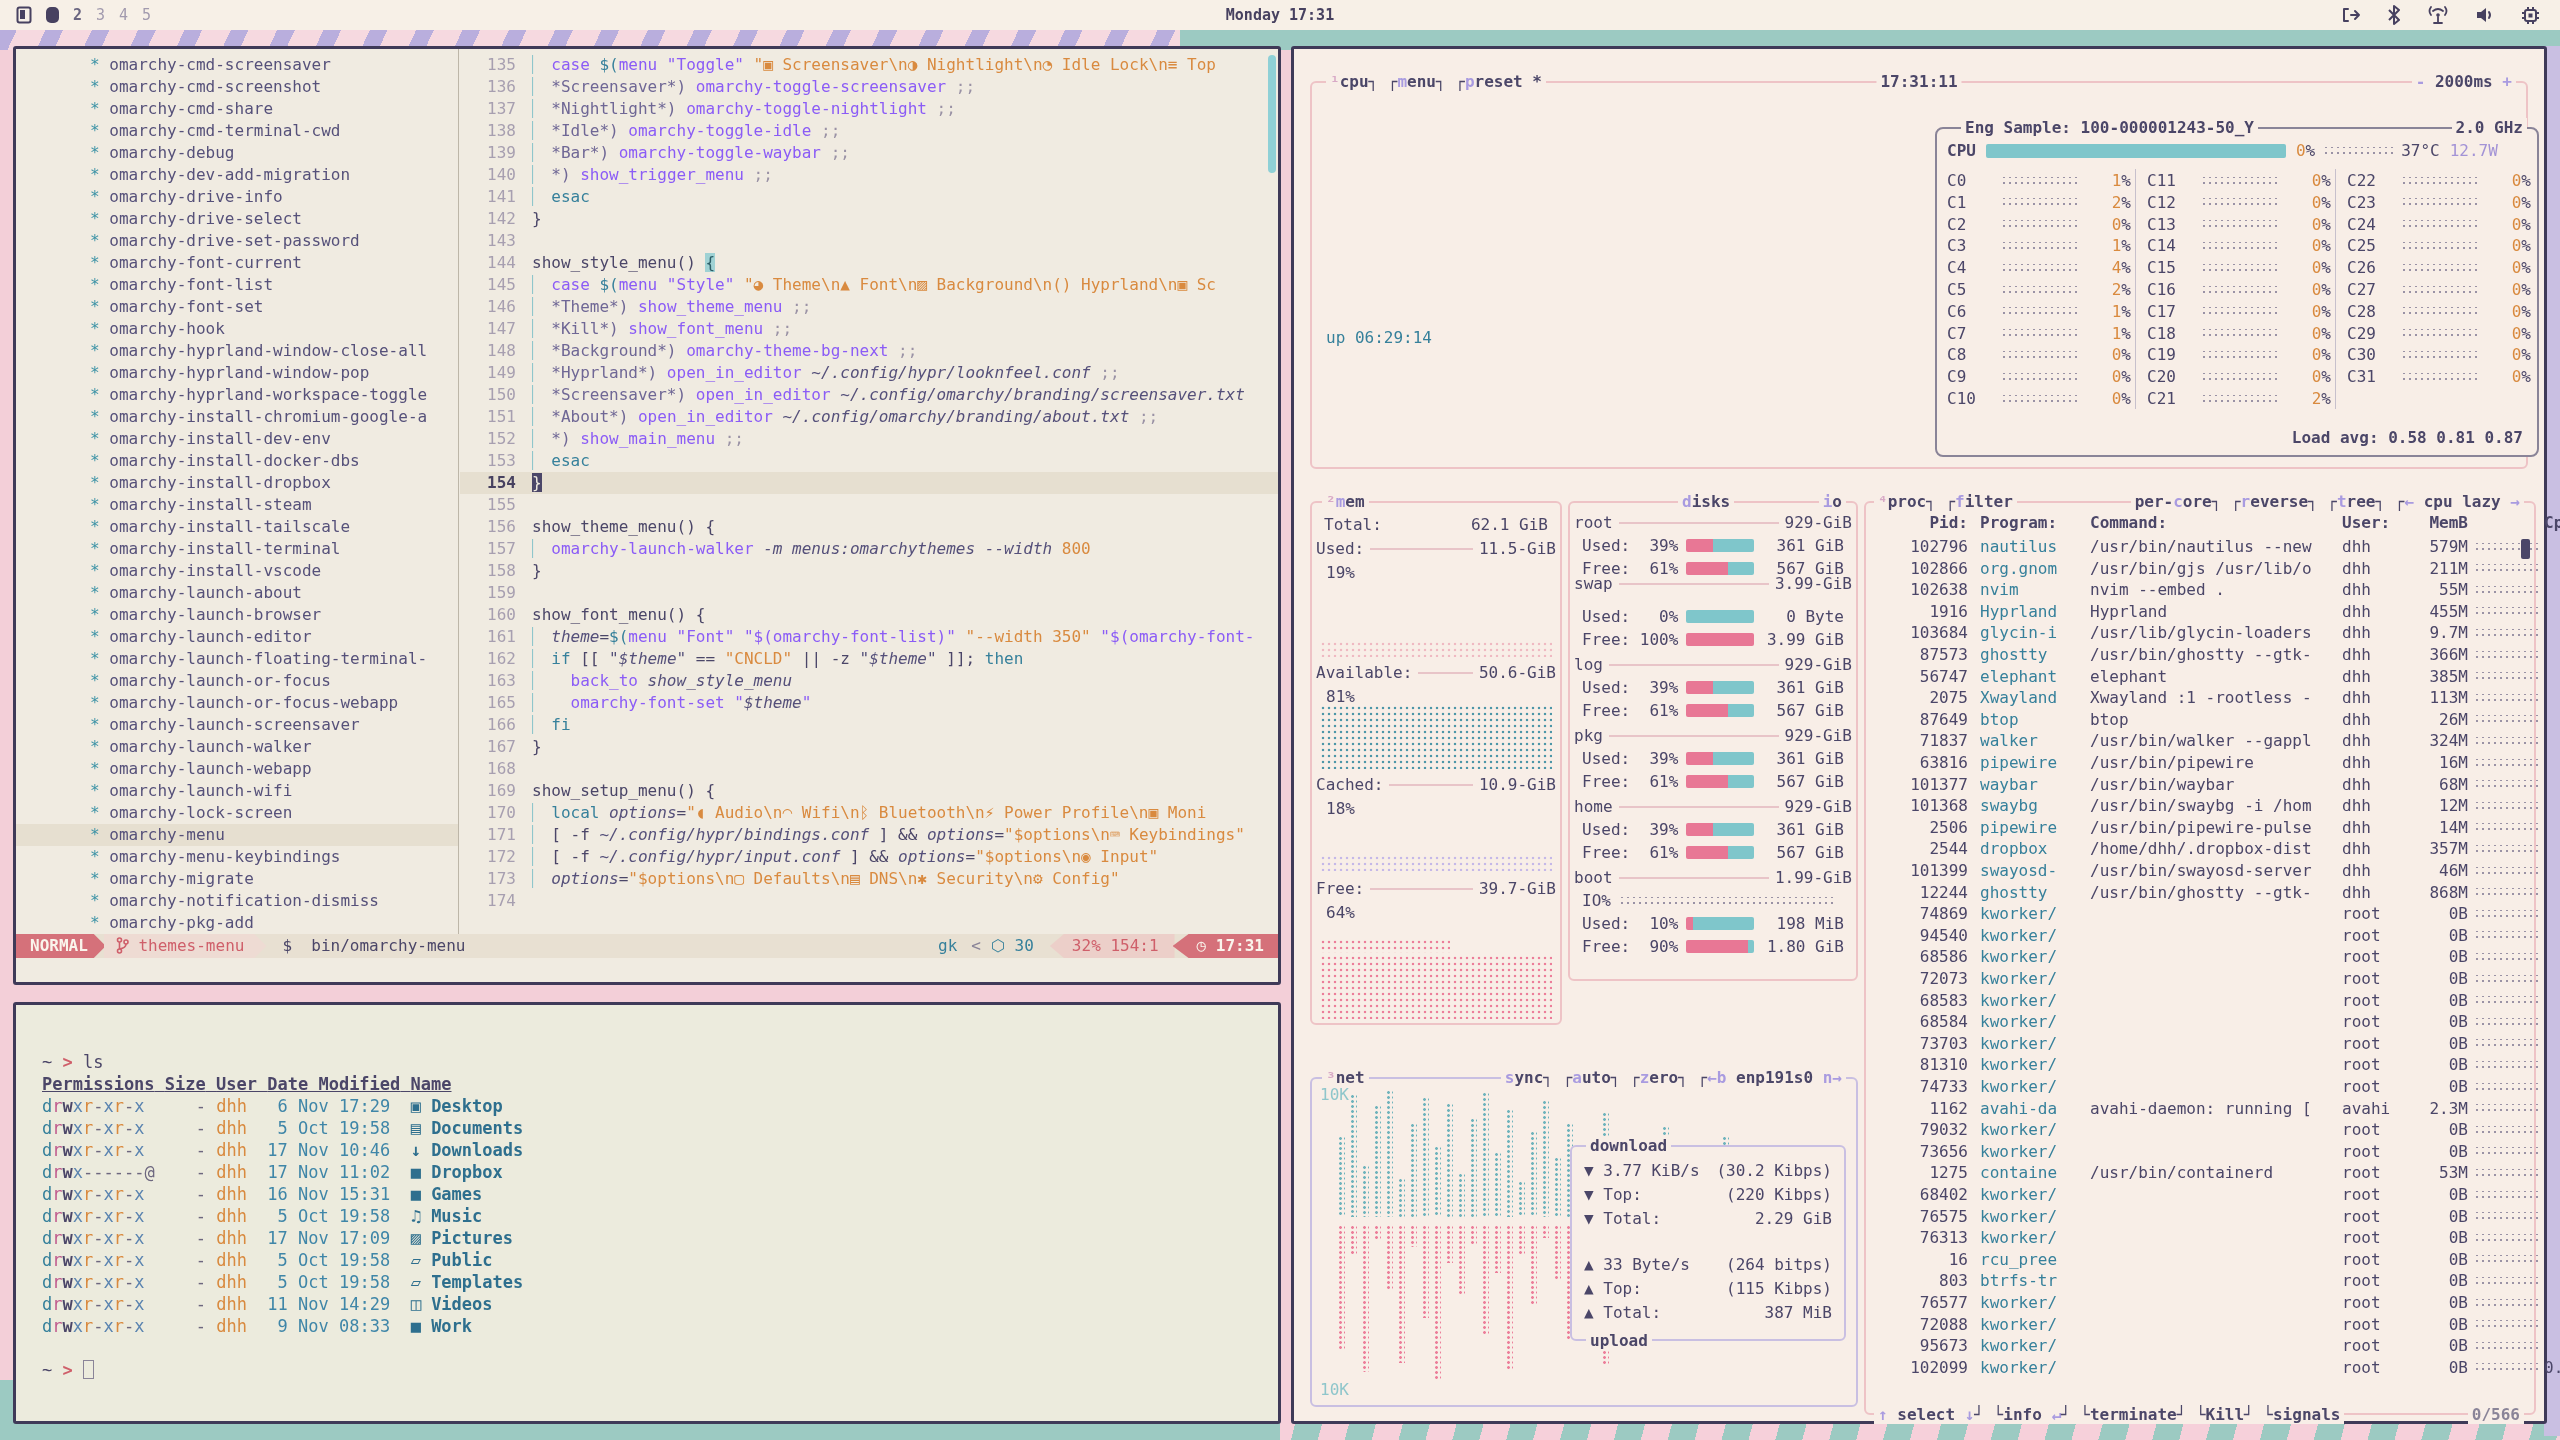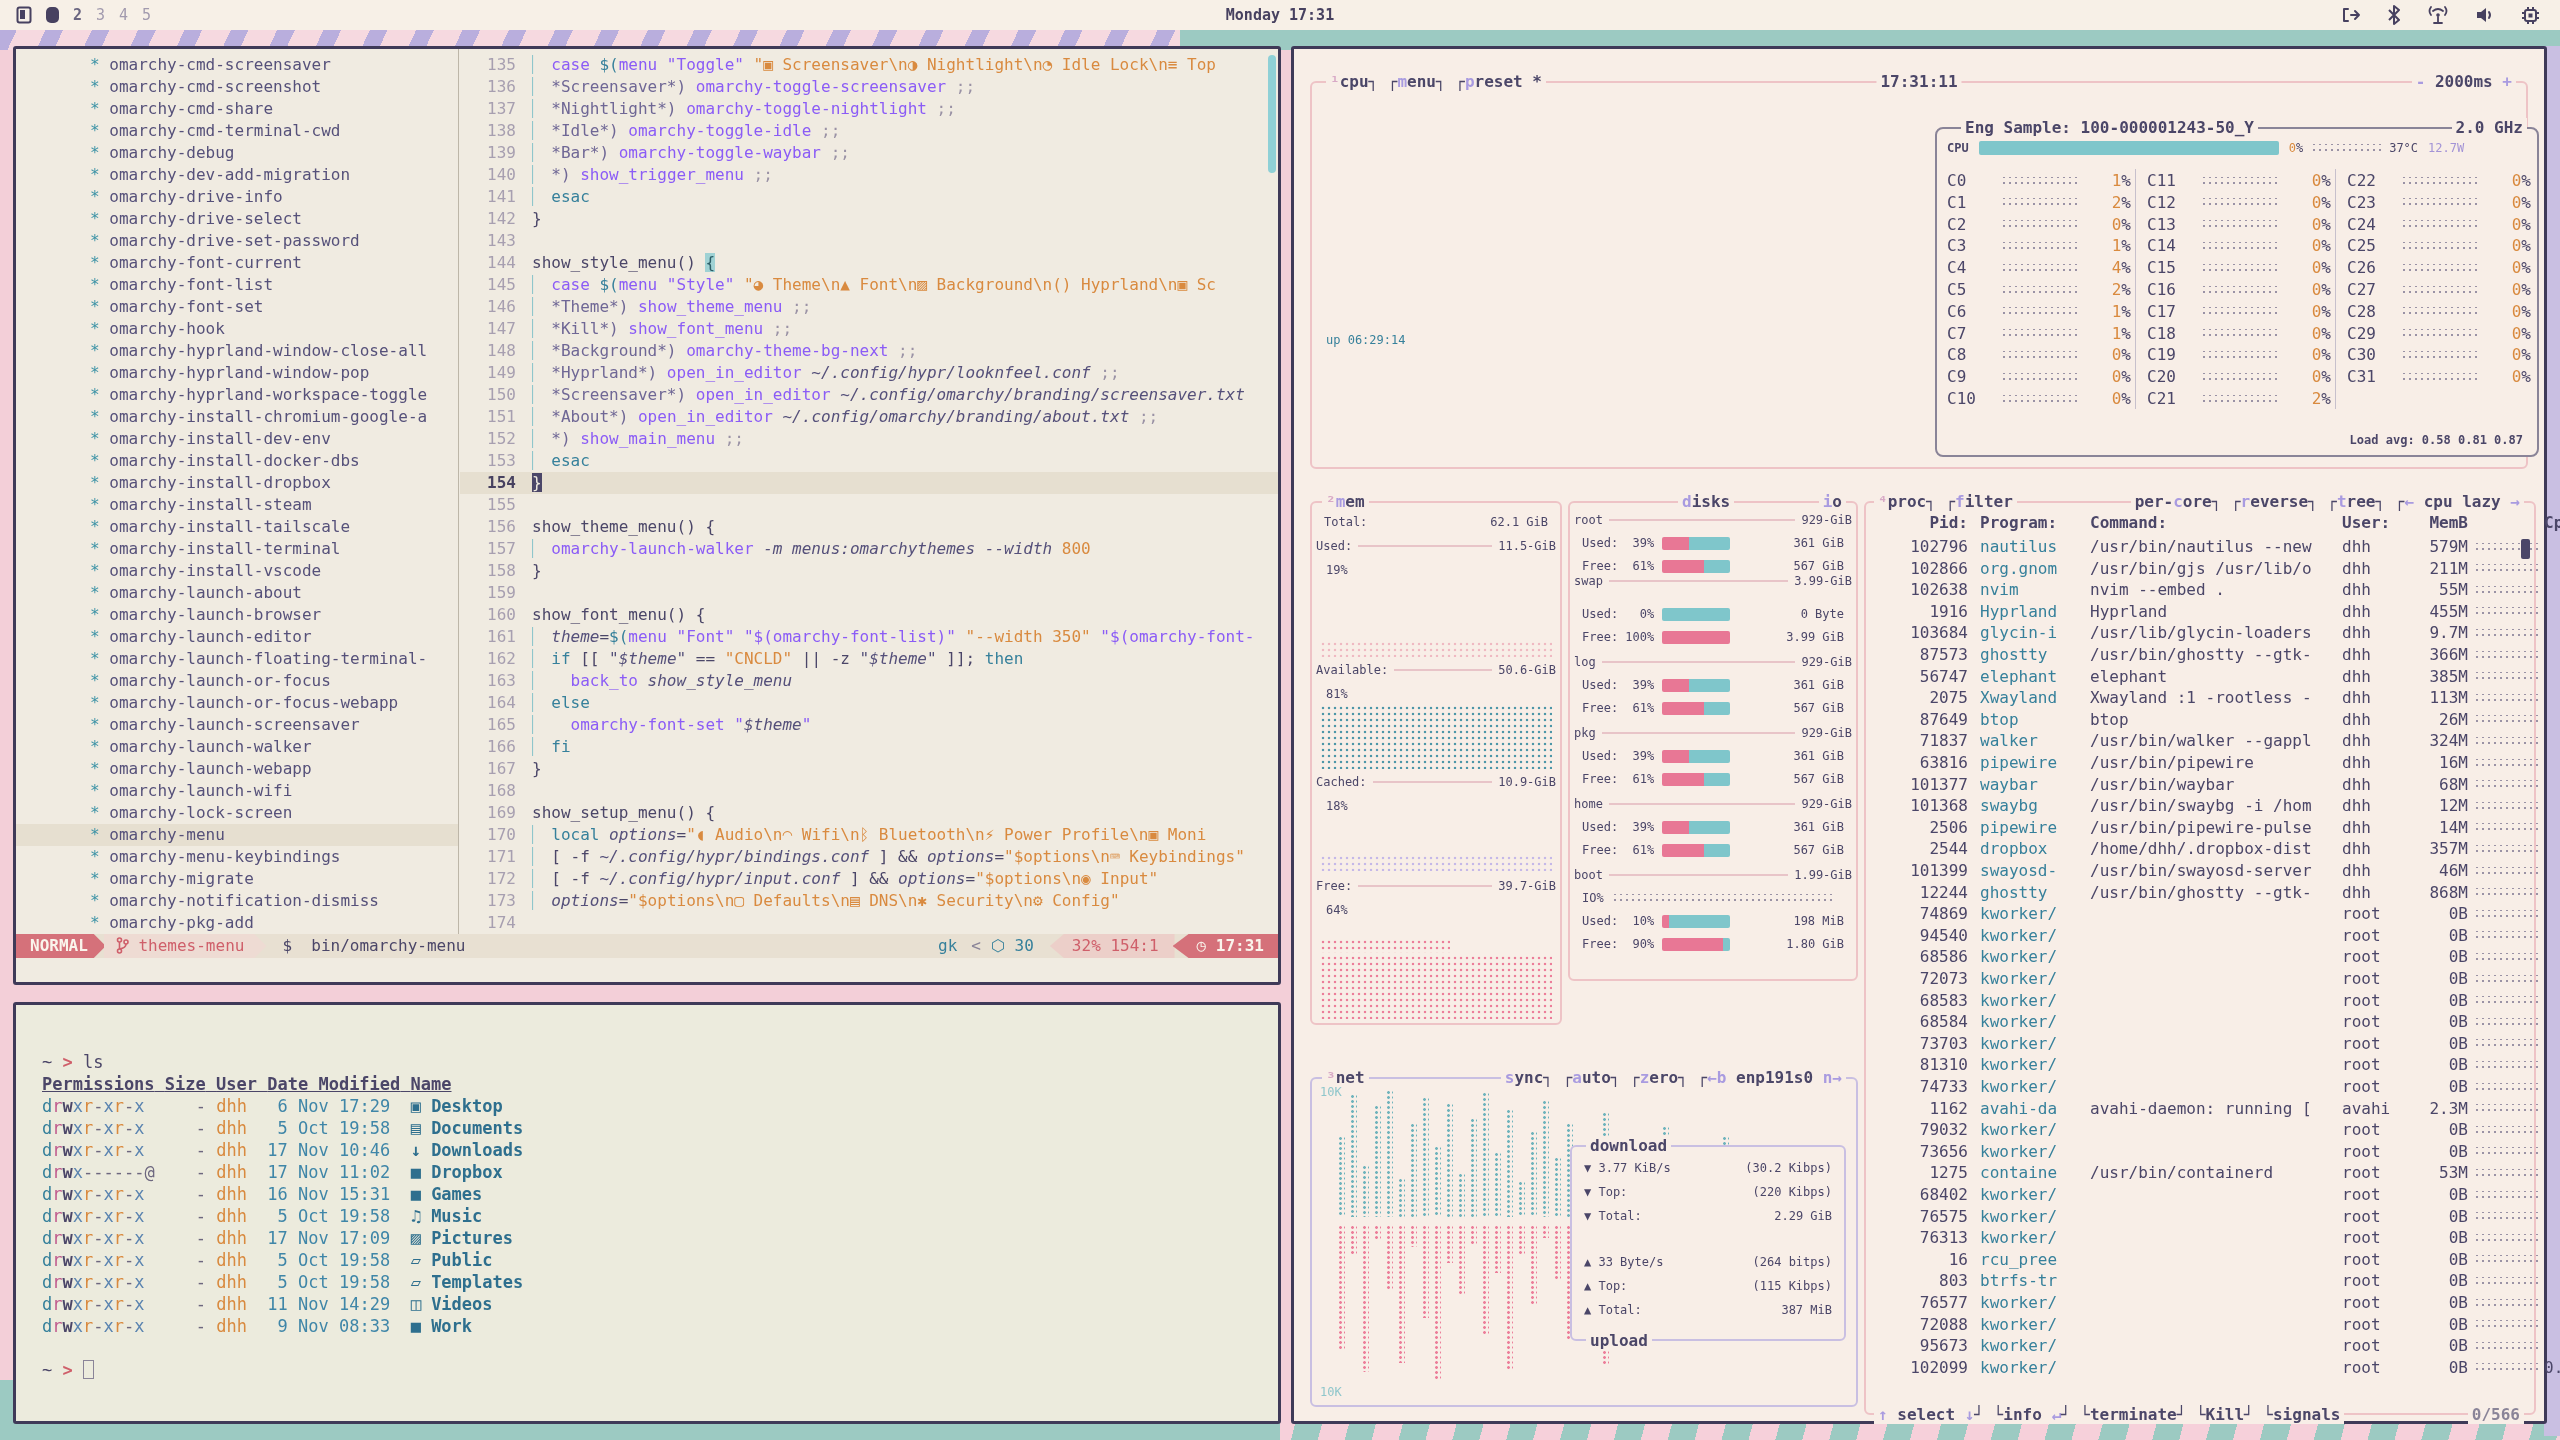--- a/index.html
+++ b/index.html
@@ -78,21 +78,21 @@
   .cursor-box { display:inline-block; width:11px; height:19px; border:1.5px solid #8a8498; vertical-align:-3px; }
 
   
   .bbox { position:absolute; border:2px solid #eec3c6; border-radius:6px; }
   .bbox.gray { border-color:#8a8498; }
   .bbox.lav { border-color:#c9bfe2; }
   .btitle { position:absolute; top:-11px; background:#f8eee7; padding:0 4px; font-size:16px; font-weight:bold; color:#4b4668; white-space:pre; }
   .btitle .hk { color:#a99be0; } .btitle .sup { color:#d8a9c6; }
   .btitle.right { right:10px; } 
   .bt-bot { top:auto; bottom:-11px; }
-  .brow { position:absolute; font-size:12px; color:#4b4668; white-space:pre; display:flex; align-items:center; }
+  .brow { position:absolute; font-size:16px; color:#4b4668; white-space:pre; display:flex; align-items:center; }
   .leader { flex:1; border-top:2px solid #e8c4c8; margin:0 6px; }
   .dotlead { flex:1; margin:0 8px; height:8px; background-image:radial-gradient(#9a92a5 1.2px,transparent 1.4px); background-size:6px 6px; background-position:0 3px; }
   .pct-num { color:#d98a3f; }
   .bar { width:68px; height:13px; margin:0 8px; border-radius:2px; overflow:hidden; display:flex; flex:none; }
   .bar .pk { background:#e87795; height:100%; } .bar .tl { background:#7fc6cb; height:100%; flex:1; }
   .dots { background-image:radial-gradient(var(--dc) 1.4px,transparent 1.6px); background-size:6px 6px; }
   .corerow { position:absolute; display:flex; align-items:center; font-size:16px; color:#4b4668; }
   .corerow .cname { width:46px; flex:none; }
   .corerow .cpct { width:42px; text-align:right; flex:none; }
   .vsep { position:absolute; width:1px; background:#c7c0cc; }
@@ -219,21 +219,20 @@
         <div class="code-line cur-line"><span class="num">154</span><div class="ct"><span class="cur">}</span></div></div>
         <div class="code-line"><span class="num">155</span><div class="ct"></div></div>
         <div class="code-line"><span class="num">156</span><div class="ct"><span class="s">show_theme_menu() {</span></div></div>
         <div class="code-line"><span class="num">157</span><div class="ct"><span class="gd">▏</span><span class="c"> omarchy-launch-walker</span><span class="i"> -m menus:omarchythemes --width</span><span class="o"> 800</span></div></div>
         <div class="code-line"><span class="num">158</span><div class="ct"><span class="s">}</span></div></div>
         <div class="code-line"><span class="num">159</span><div class="ct"></div></div>
         <div class="code-line"><span class="num">160</span><div class="ct"><span class="s">show_font_menu() {</span></div></div>
         <div class="code-line"><span class="num">161</span><div class="ct"><span class="gd">▏</span><span class="v"> theme</span><span class="s">=</span><span class="t">$(</span><span class="c">menu</span><span class="c"> "Font"</span><span class="c"> "$(omarchy-font-list)"</span><span class="o"> "--width 350"</span><span class="c"> "$(omarchy-font-</span></div></div>
         <div class="code-line"><span class="num">162</span><div class="ct"><span class="gd">▏</span><span class="t"> if</span><span class="s"> [[ </span><span class="v">"$theme"</span><span class="s"> == </span><span class="o">"CNCLD"</span><span class="s"> || -z </span><span class="v">"$theme"</span><span class="s"> ]]; </span><span class="t">then</span></div></div>
         <div class="code-line"><span class="num">163</span><div class="ct"><span class="gd">▏</span><span class="c">   back_to</span><span class="v"> show_style_menu</span></div></div>
-        <div class="code-line"><span class="num">164</span><div class="ct"><span class="gd">▏</span><span class="t"> else</span></div></div>
         <div class="code-line"><span class="num">165</span><div class="ct"><span class="gd">▏</span><span class="c">   omarchy-font-set</span><span class="c"> "</span><span class="v">$theme</span><span class="c">"</span></div></div>
         <div class="code-line"><span class="num">166</span><div class="ct"><span class="gd">▏</span><span class="t"> fi</span></div></div>
         <div class="code-line"><span class="num">167</span><div class="ct"><span class="s">}</span></div></div>
         <div class="code-line"><span class="num">168</span><div class="ct"></div></div>
         <div class="code-line"><span class="num">169</span><div class="ct"><span class="s">show_setup_menu() {</span></div></div>
         <div class="code-line"><span class="num">170</span><div class="ct"><span class="gd">▏</span><span class="t"> local </span><span class="v">options</span><span class="s">=</span><span class="o">"◖ Audio\n◠ Wifi\nᛒ Bluetooth\n⚡ Power Profile\n▣ Moni</span></div></div>
         <div class="code-line"><span class="num">171</span><div class="ct"><span class="gd">▏</span><span class="s"> [ -f </span><span class="i">~/.config/hypr/bindings.conf</span><span class="s"> ] &amp;&amp; </span><span class="v">options</span><span class="s">=</span><span class="o">"$options\n⌨ Keybindings"</span></div></div>
         <div class="code-line"><span class="num">172</span><div class="ct"><span class="gd">▏</span><span class="s"> [ -f </span><span class="i">~/.config/hypr/input.conf</span><span class="s"> ] &amp;&amp; </span><span class="v">options</span><span class="s">=</span><span class="o">"$options\n◉ Input"</span></div></div>
         <div class="code-line"><span class="num">173</span><div class="ct"><span class="gd">▏</span><span class="v"> options</span><span class="s">=</span><span class="o">"$options\n▢ Defaults\n▤ DNS\n✱ Security\n⚙ Config"</span></div></div>
         <div class="code-line"><span class="num">174</span><div class="ct"></div></div>

